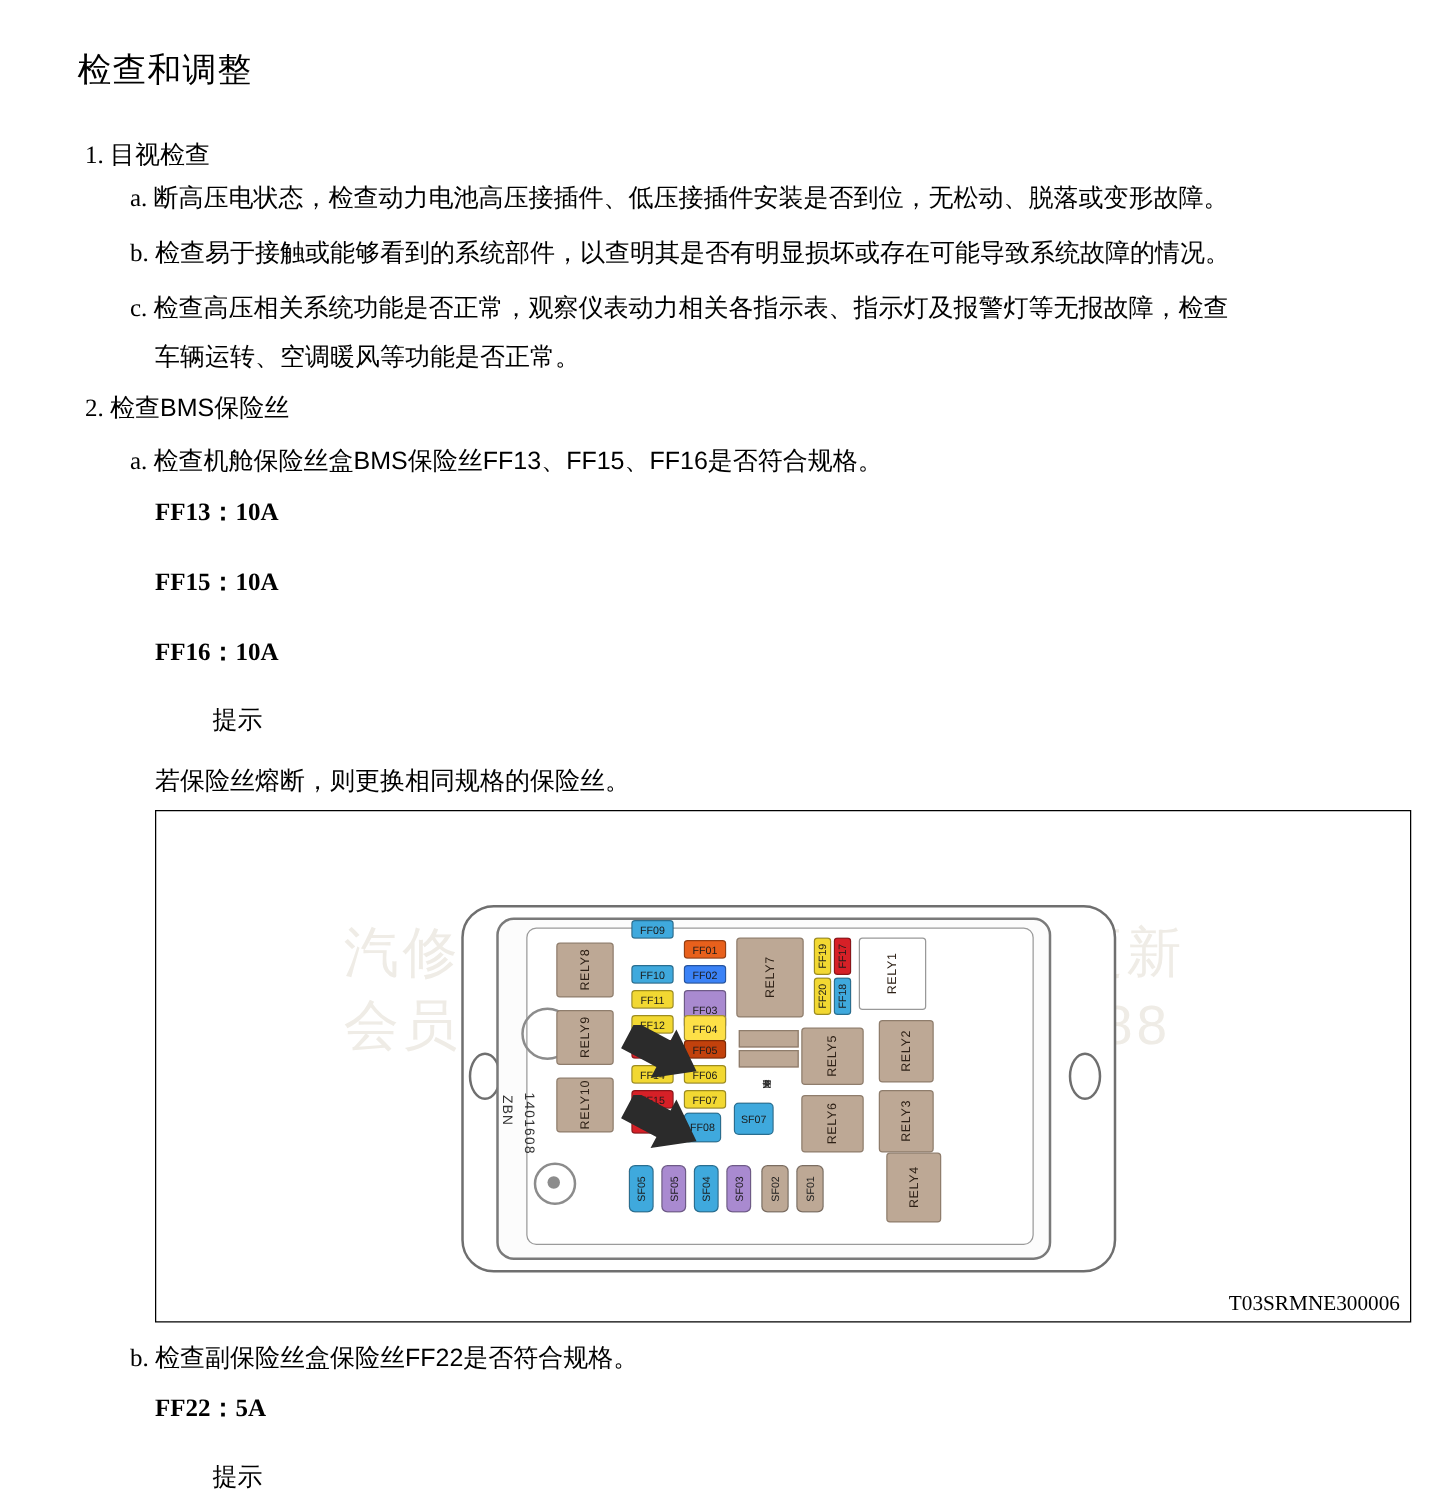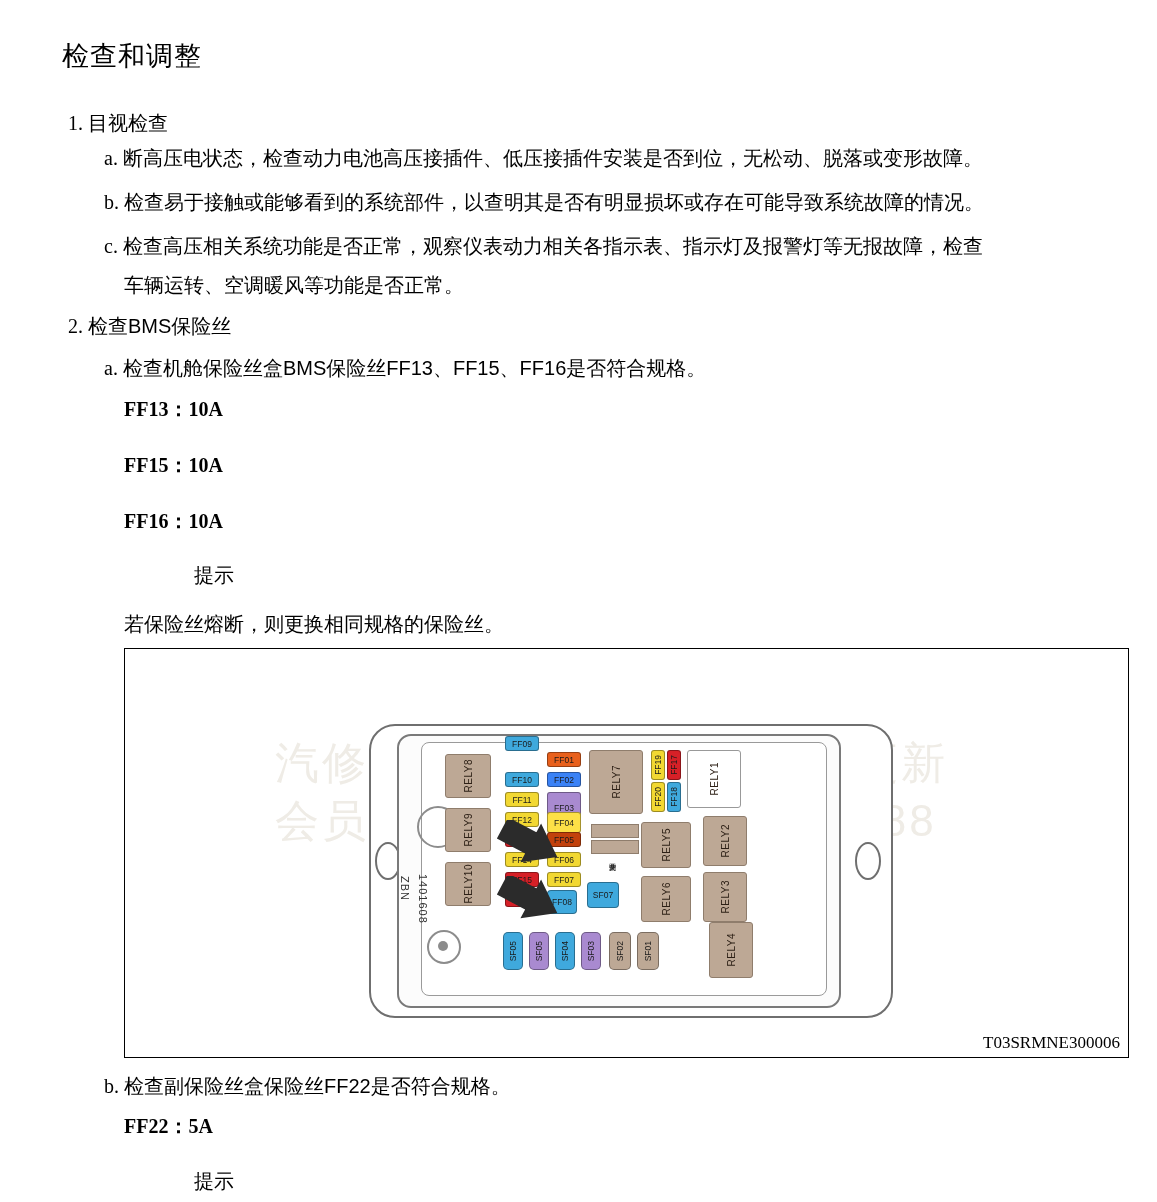--- a/index.html
+++ b/index.html
@@ -59,21 +59,20 @@
   }
   .spec-ff13 { top: 396px; }
   .spec-ff15 { top: 452px; }
   .spec-ff16 { top: 508px; }
   .spec-ff22 { top: 1113px; }
   .tip {
     position: absolute;
     left: 170px;
     font-size: 20px;
     font-family: Liberation Sans, sans-serif;
-    margin-left: 24px;
   }
   .tip-1 { top: 562px; }
   .tip-2 { top: 1168px; }
   .note {
     position: absolute;
     left: 124px;
     top: 611px;
     font-size: 20px;
     font-family: "Liberation Sans", sans-serif;
   }

